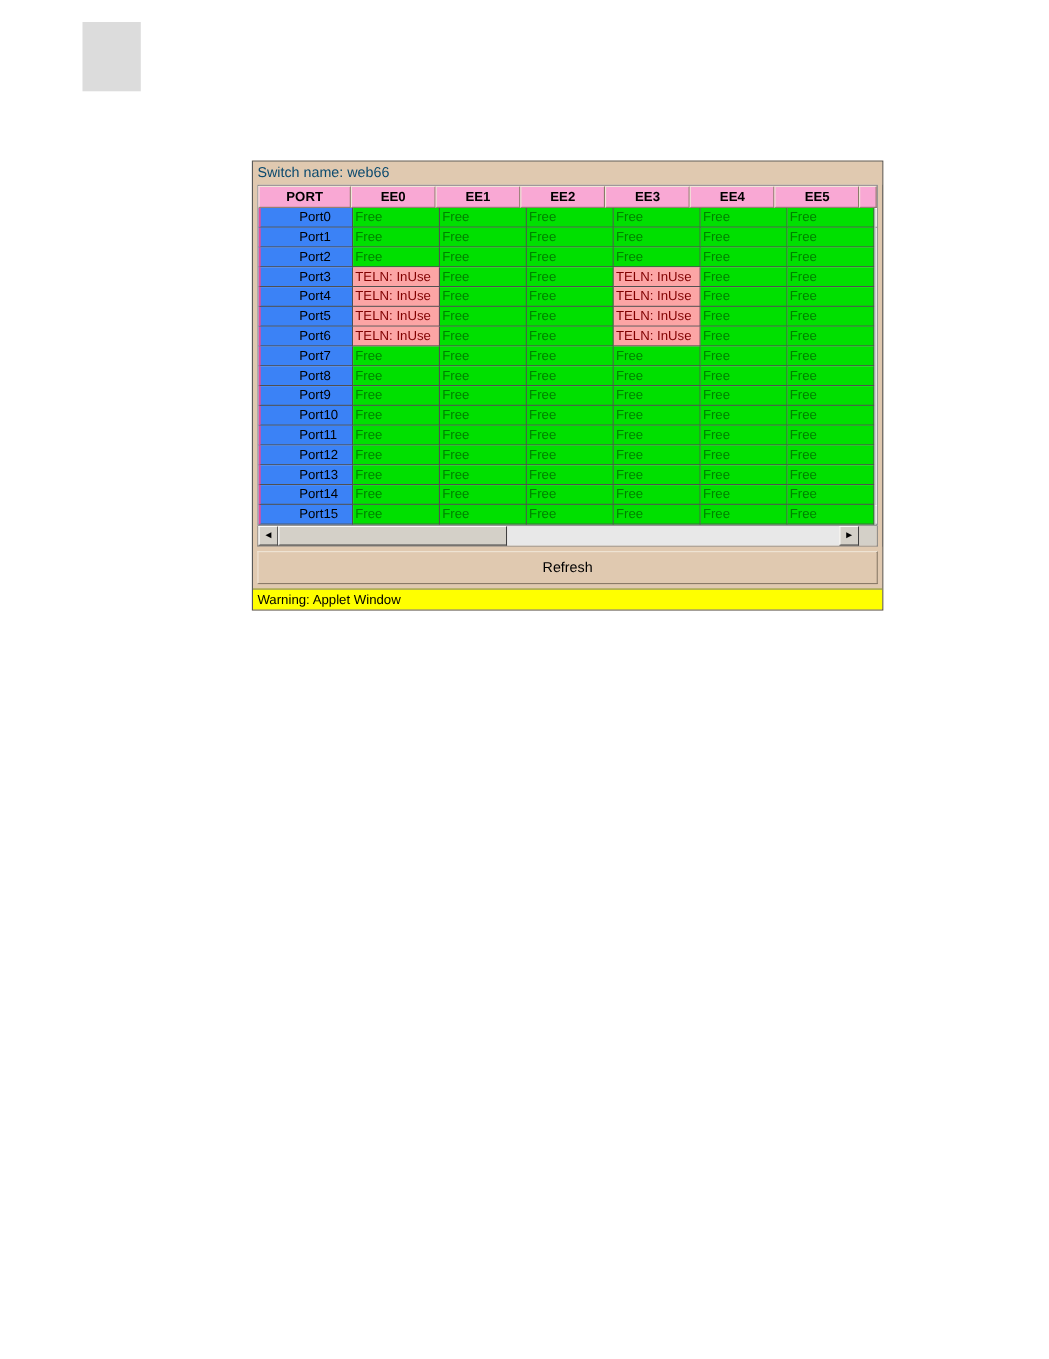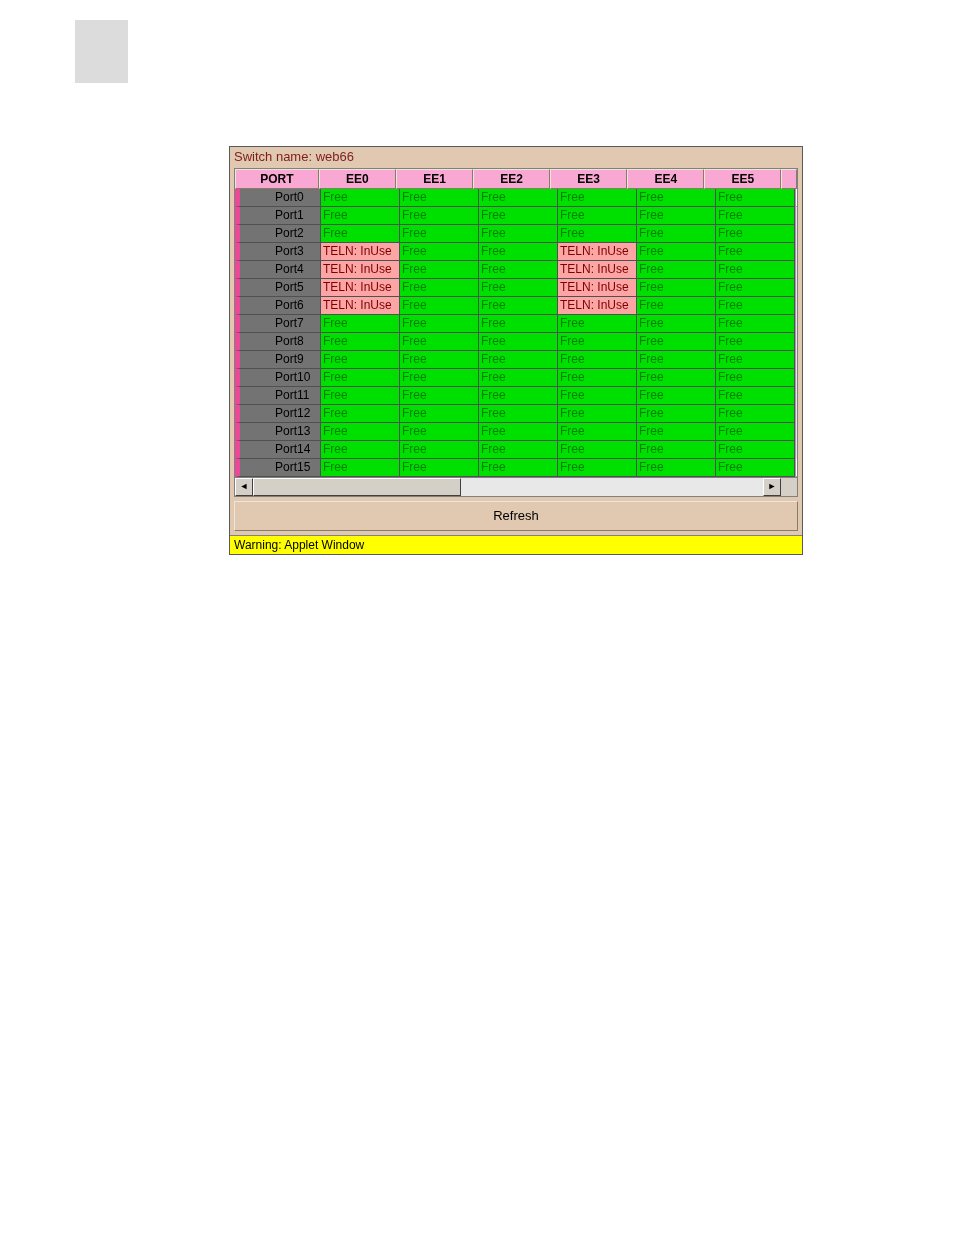--- a/index.html
+++ b/index.html
@@ -57,21 +57,21 @@
     border-bottom-color: #404040;
     color: #000;
     font-weight: bold;
     font-size: 11px;
     line-height: 12px;
     text-align: center;
     cursor: pointer;
   }
   .switch-row {
     padding: 2px 4px 4px 4px;
-    color: #7f1d1d;
+    color: #0c4a6e;
     font-size: 13px;
     background: #e0c9b0;
     display: flex;
   }
   .table-wrap {
     margin: 0 4px;
     background: #fff;
     border: 1px solid #808080;
     position: relative;
   }
@@ -106,22 +106,22 @@
     box-sizing: border-box;
     border-right: 1px solid #505050;
     border-bottom: 1px solid #505050;
     font-size: 12px;
     padding: 1px 2px 0 2px;
     overflow: hidden;
     white-space: nowrap;
     color: #000;
   }
   .gcell.port {
-    background: #737373;
-    border-left: 5px solid #ec4899;
+    background: #3b82f6;
+    border-left: 2px solid #ec4899;
     padding-left: 35px;
   }
   .gcell.free {
     background: #00e000;
     color: #008000;
   }
   .gcell.inuse {
     background: #fca5a5;
     color: #800000;
   }

